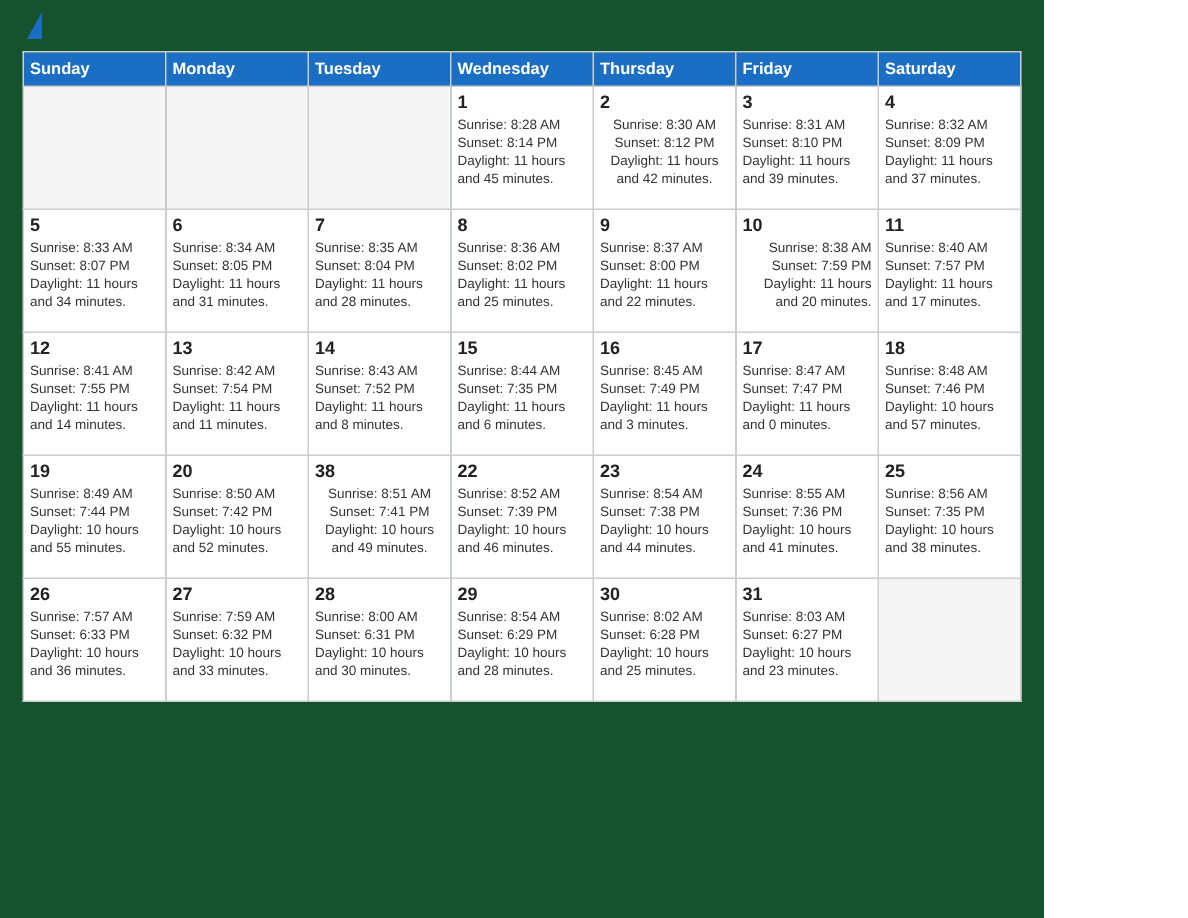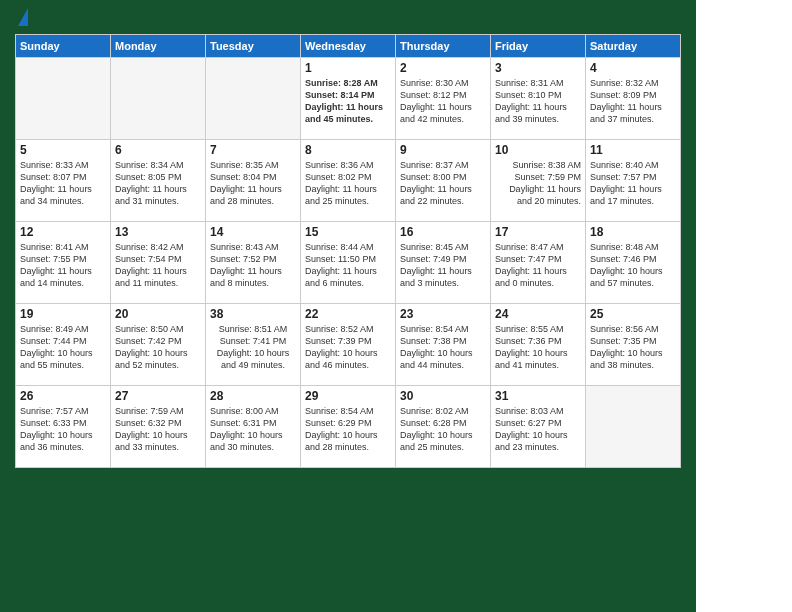--- a/index.html
+++ b/index.html
@@ -130,27 +130,27 @@
           <th>Saturday</th>
         </tr>
     </thead>
     <tbody id="calendar-body">
     <tr>
           <td class="empty"></td>
           <td class="empty"></td>
           <td class="empty"></td>
           <td>
             <span class="day-num">1</span>
-            <div class="day-info" style="white-space: pre-line; font-weight: bold;">Sunrise: 8:28 AM
+            <div class="day-info" style="white-space: pre-line;">Sunrise: 8:28 AM
 Sunset: 8:14 PM
 Daylight: 11 hours and 45 minutes.</div>
           </td>
           <td>
             <span class="day-num">2</span>
-            <div class="day-info" style="white-space: pre-line;">Sunrise: 8:30 AM
+            <div class="day-info" style="white-space: pre-line; text-align: center;">Sunrise: 8:30 AM
 Sunset: 8:12 PM
 Daylight: 11 hours and 42 minutes.</div>
           </td>
           <td>
             <span class="day-num">3</span>
             <div class="day-info" style="white-space: pre-line;">Sunrise: 8:31 AM
 Sunset: 8:10 PM
 Daylight: 11 hours and 39 minutes.</div>
           </td>
           <td>
@@ -219,21 +219,21 @@
           </td>
           <td>
             <span class="day-num">14</span>
             <div class="day-info" style="white-space: pre-line;">Sunrise: 8:43 AM
 Sunset: 7:52 PM
 Daylight: 11 hours and 8 minutes.</div>
           </td>
           <td>
             <span class="day-num">15</span>
             <div class="day-info" style="white-space: pre-line;">Sunrise: 8:44 AM
-Sunset: 11:50 PM
+Sunset: 7:35 PM
 Daylight: 11 hours and 6 minutes.</div>
           </td>
           <td>
             <span class="day-num">16</span>
             <div class="day-info" style="white-space: pre-line;">Sunrise: 8:45 AM
 Sunset: 7:49 PM
 Daylight: 11 hours and 3 minutes.</div>
           </td>
           <td>
             <span class="day-num">17</span>

